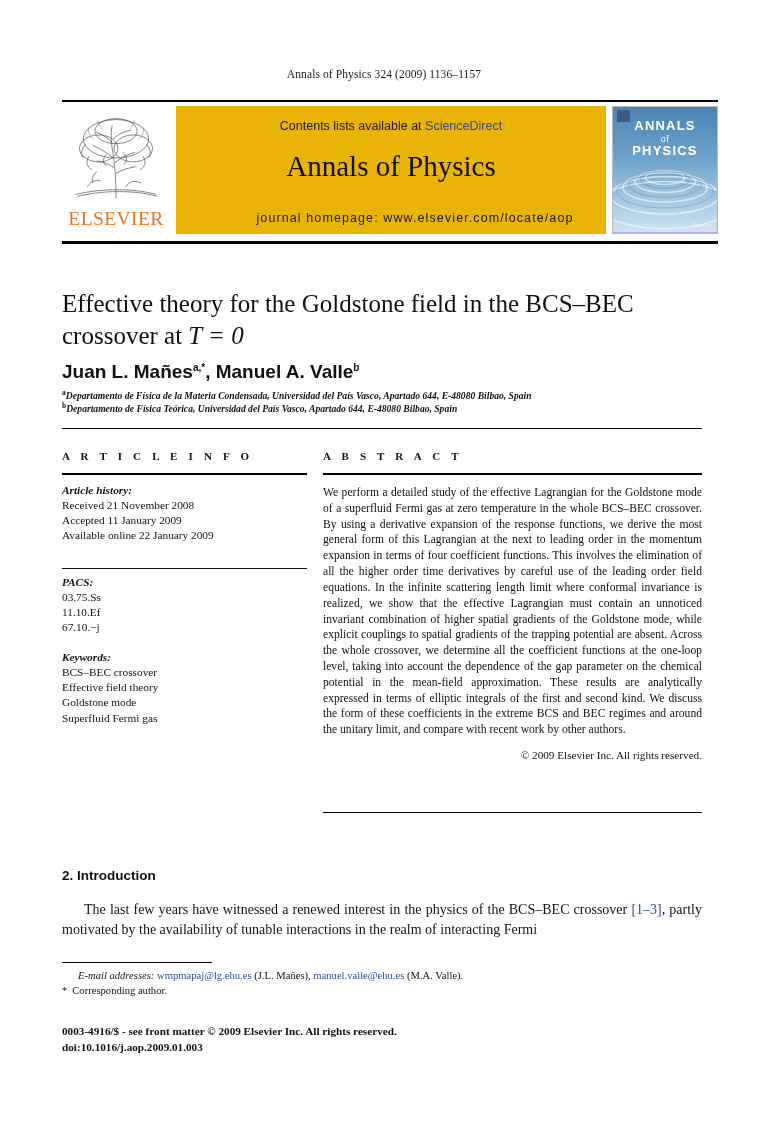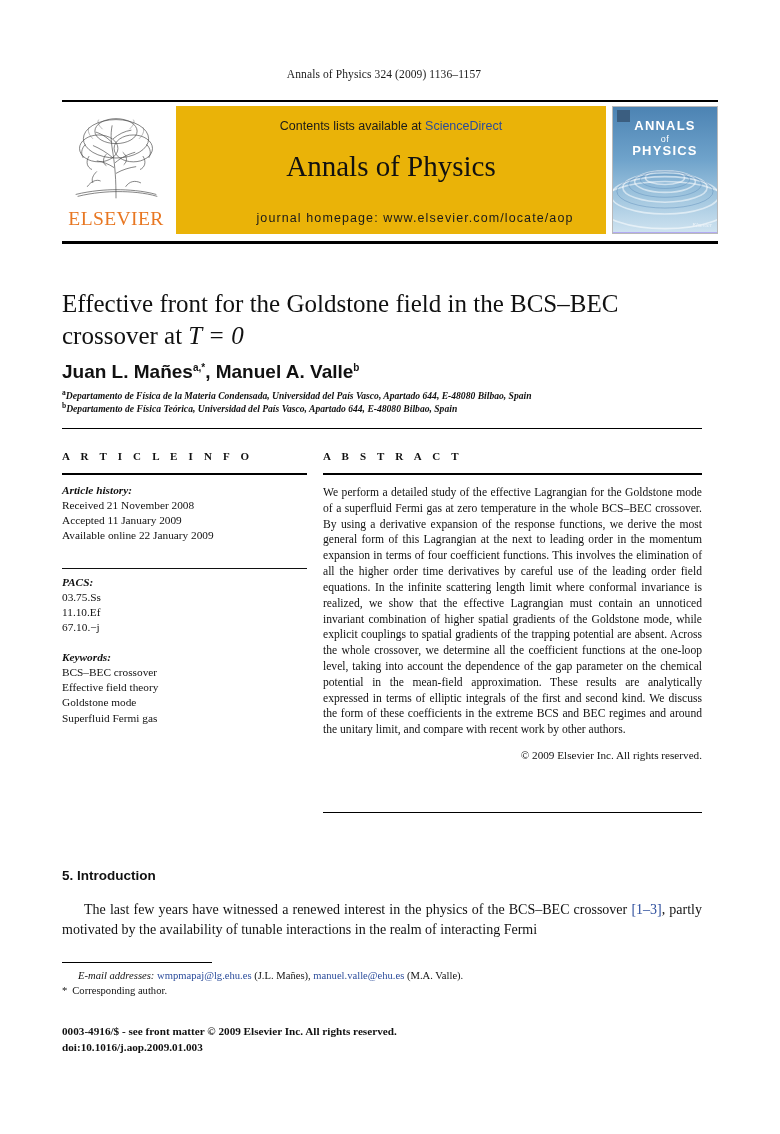--- a/index.html
+++ b/index.html
@@ -414,21 +414,21 @@
           <span class="l3">PHYSICS</span>
         </div>
         <div class="cover-sig">Elsevier</div>
       </div>
 
     </div>
     <div class="masthead-rule-bottom"></div>
   </div>
 
   <div class="title">
-    <span>Effective front for the Goldstone field in the BCS–BEC</span><br>
+    <span>Effective theory for the Goldstone field in the BCS–BEC</span><br>
     <span>crossover at </span><span class="math">T = 0</span>
   </div>
 
   <div class="authors">
     <span>Juan L. Mañes</span><sup>a,*</sup><span>, Manuel A. Valle</span><sup>b</sup>
   </div>
 
   <div class="affil a">
     <sup>a</sup><span>Departamento de Física de la Materia Condensada, Universidad del País Vasco, Apartado 644, E-48080 Bilbao, Spain</span>
   </div>
@@ -469,21 +469,21 @@
 
   <div class="col-abs">
     <div class="sec-head">A B S T R A C T</div>
     <div class="hr-thick"></div>
     <div class="abstract-text">We perform a detailed study of the effective Lagrangian for the Goldstone mode of a superfluid Fermi gas at zero temperature in the whole BCS–BEC crossover. By using a derivative expansion of the response functions, we derive the most general form of this Lagrangian at the next to leading order in the momentum expansion in terms of four coefficient functions. This involves the elimination of all the higher order time derivatives by careful use of the leading order field equations. In the infinite scattering length limit where conformal invariance is realized, we show that the effective Lagrangian must contain an unnoticed invariant combination of higher spatial gradients of the Goldstone mode, while explicit couplings to spatial gradients of the trapping potential are absent. Across the whole crossover, we determine all the coefficient functions at the one-loop level, taking into account the dependence of the gap parameter on the chemical potential in the mean-field approximation. These results are analytically expressed in terms of elliptic integrals of the first and second kind. We discuss the form of these coefficients in the extreme BCS and BEC regimes and around the unitary limit, and compare with recent work by other authors.</div>
     <div class="copyright">© 2009 Elsevier Inc. All rights reserved.</div>
   </div>
 
   <div class="rule-bottom-abs"></div>
 
-  <div class="sec-title">5. Introduction</div>
+  <div class="sec-title">2. Introduction</div>
   <div class="body-par">
     <span>The last few years have witnessed a renewed interest in the physics of the BCS–BEC crossover </span><span class="ref-link">[1–3]</span><span>, partly motivated by the availability of tunable interactions in the realm of interacting Fermi</span>
   </div>
 
   <div class="foot-rule"></div>
   <div class="footnotes">
     <div style="padding-left:16px;">
       <span class="ital">E-mail addresses:</span>
       <span class="mail">wmpmapaj@lg.ehu.es</span><span> (J.L. Mañes), </span><span class="mail">manuel.valle@ehu.es</span><span> (M.A. Valle).</span>
     </div>

